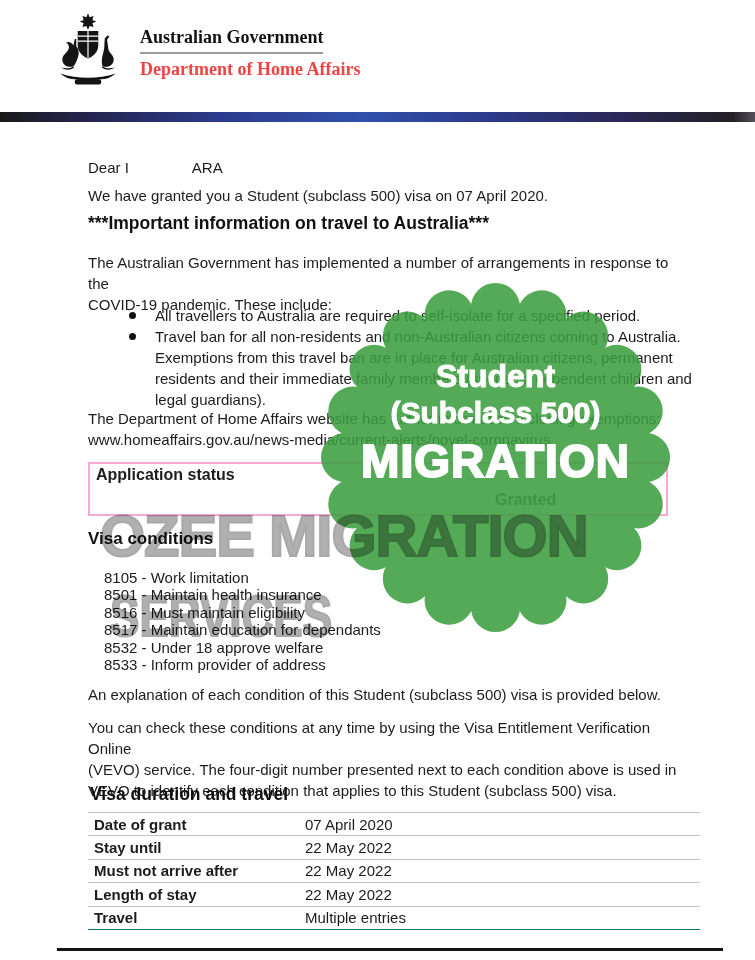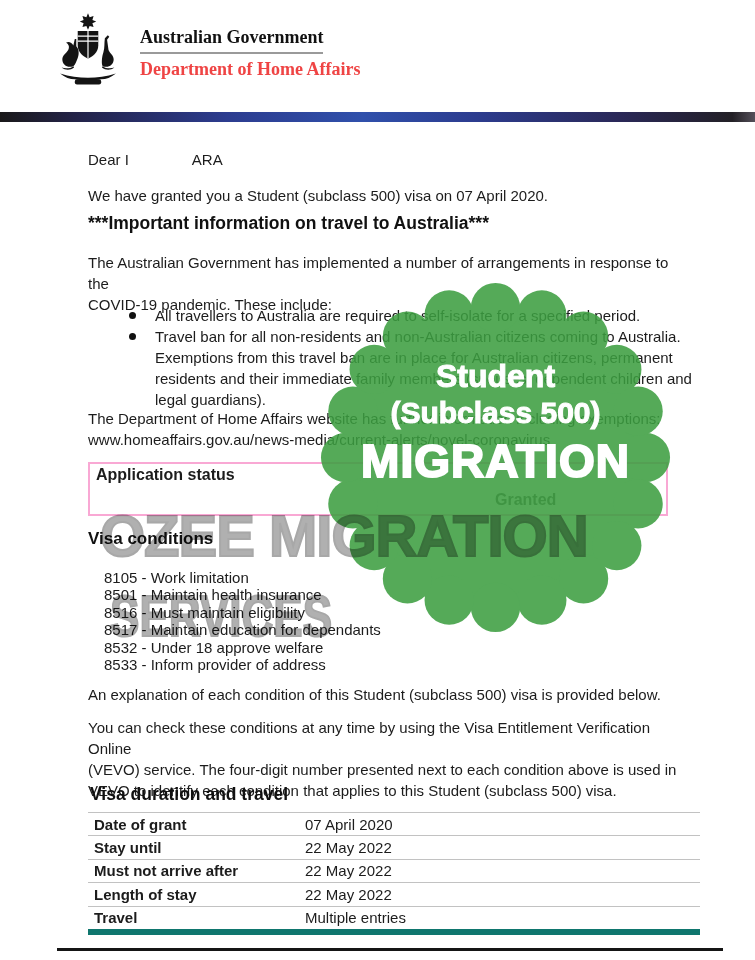--- a/index.html
+++ b/index.html
@@ -10,21 +10,21 @@
   .coat{position:absolute;left:44px;top:8px;}
   .lh-text{position:absolute;left:140px;top:27px;font-family:"Liberation Serif","DejaVu Serif",serif;}
   .gov-name{font-size:18px;font-weight:bold;color:#111;}
   .lh-divider{width:183px;height:2px;background:#9a9a9a;margin:4px 0 5px 0;}
   .dept-name{font-size:18px;font-weight:bold;color:#ef4444;}
   .gradient-bar{position:absolute;left:0;top:112px;width:755px;height:10px;
     background:linear-gradient(90deg,#1a191a 0%,#232348 10%,#2c3c8f 30%,#3050ab 48%,#2c3c8f 63%,#2a2858 82%,#232026 97%,#55505a 100%);}
 
   
   .tx{position:absolute;left:88px;width:600px;font-size:15px;line-height:21px;white-space:pre-line;}
-  .salutation{top:149px;}
+  .salutation{top:157px;}
   .redaction-gap{display:inline-block;width:63px;}
   .intro{top:185px;}
   .h-travel{position:absolute;left:88px;top:213px;font-size:17.5px;font-weight:bold;color:#111;}
   .covid{top:252px;}
   .bullets{position:absolute;left:88px;top:305px;width:610px;margin:0;padding:0;list-style:none;}
   .bullets li{position:relative;padding-left:67px;font-size:15px;line-height:21px;white-space:pre-line;margin-bottom:0;}
   .bullets li::before{content:"";position:absolute;left:41px;top:7px;width:7px;height:7px;border-radius:50%;background:#111;}
   .website{top:408px;}
 
   
@@ -37,21 +37,21 @@
   .h-cond{position:absolute;left:88px;top:529px;font-size:17px;font-weight:bold;color:#111;}
   .cond-list{position:absolute;left:88px;top:553px;margin:16px;padding:0;list-style:none;font-size:15px;line-height:17.4px;}
 
   .explan1{top:684px;}
   .explan2{top:717px;}
 
   
   .h-dur{position:absolute;left:90px;top:784px;font-size:17.5px;font-weight:bold;color:#111;}
   .dur-table{position:absolute;left:88px;top:812px;width:612px;}
   .dur-row{display:flex;height:22.4px;border-top:1px solid #c2c2c2;align-items:center;}
-  .dur-table .dur-row:last-child{border-bottom:6px solid #0f766e;}
+  .dur-table .dur-row:last-child{border-bottom:1px solid #0f766e;}
   .dur-label{width:217px;font-size:15px;font-weight:bold;padding-left:6px;box-sizing:border-box;}
   .dur-value{font-size:15px;}
   .bottom-rule{position:absolute;left:57px;top:948px;width:666px;height:2.5px;background:#151515;}
 
   
   .badge{position:absolute;left:318px;top:280px;width:355px;height:355px;}
   .badge svg{position:absolute;left:0;top:0;}
   .badge-line{position:absolute;left:0;width:100%;text-align:center;color:#ffffff;font-weight:bold;}
   .badge-l1{top:76px;font-size:32px;line-height:40px;-webkit-text-stroke:1px #fff;}
   .badge-l2{top:113px;font-size:30px;line-height:40px;-webkit-text-stroke:1px #fff;}

